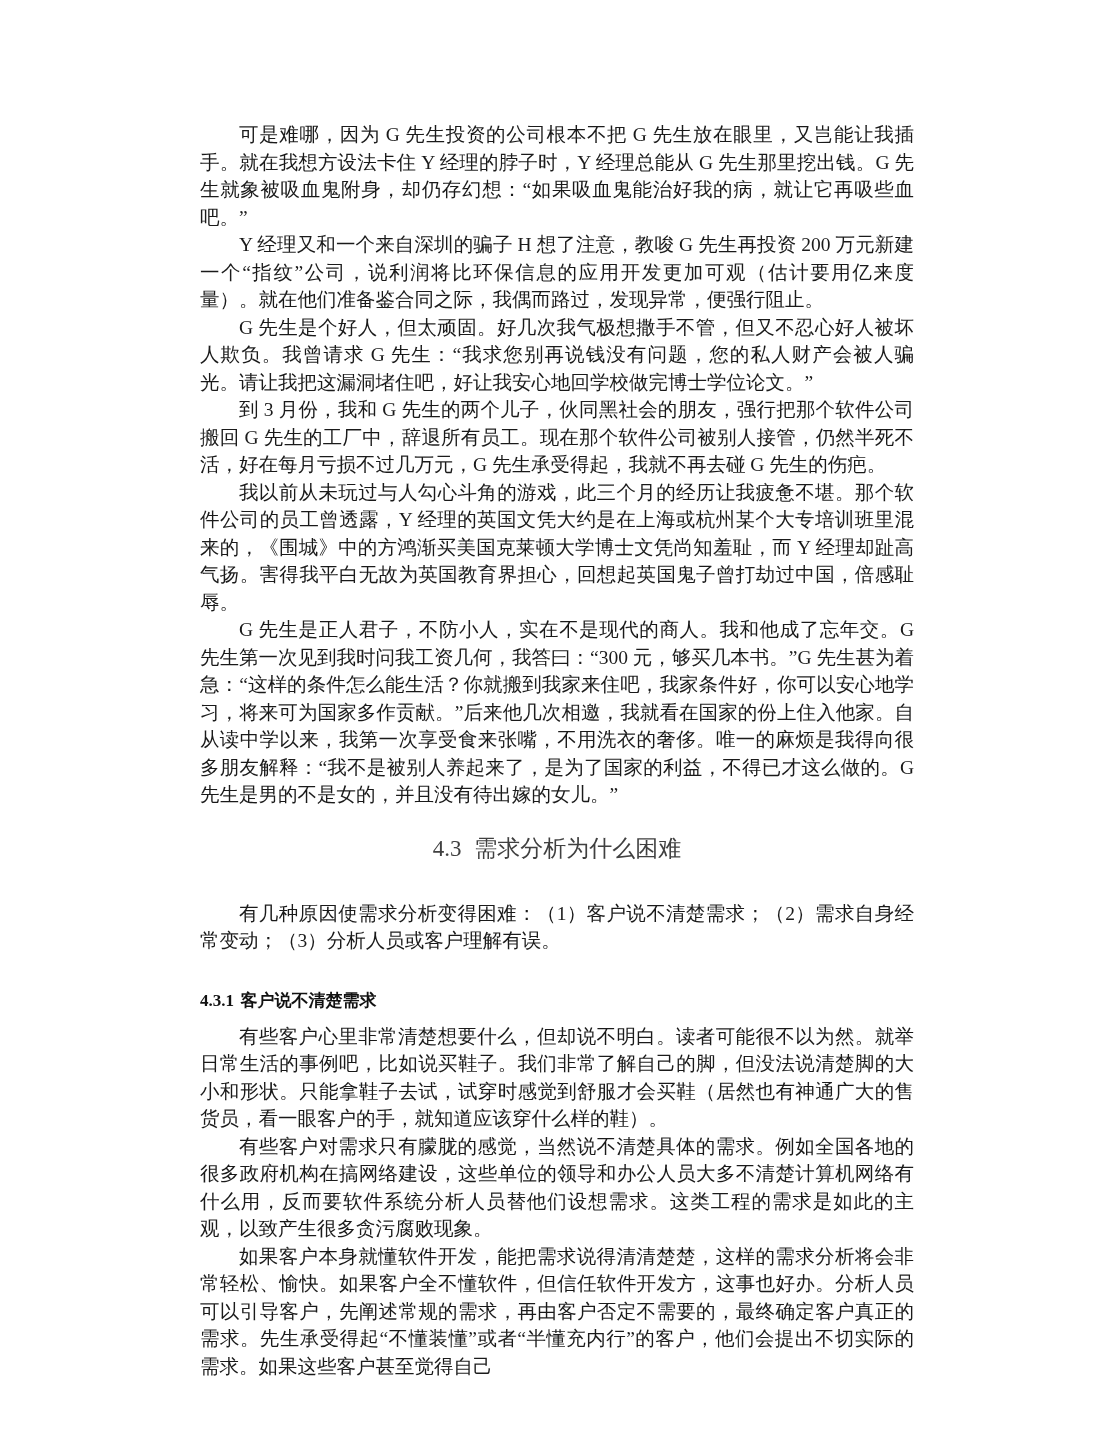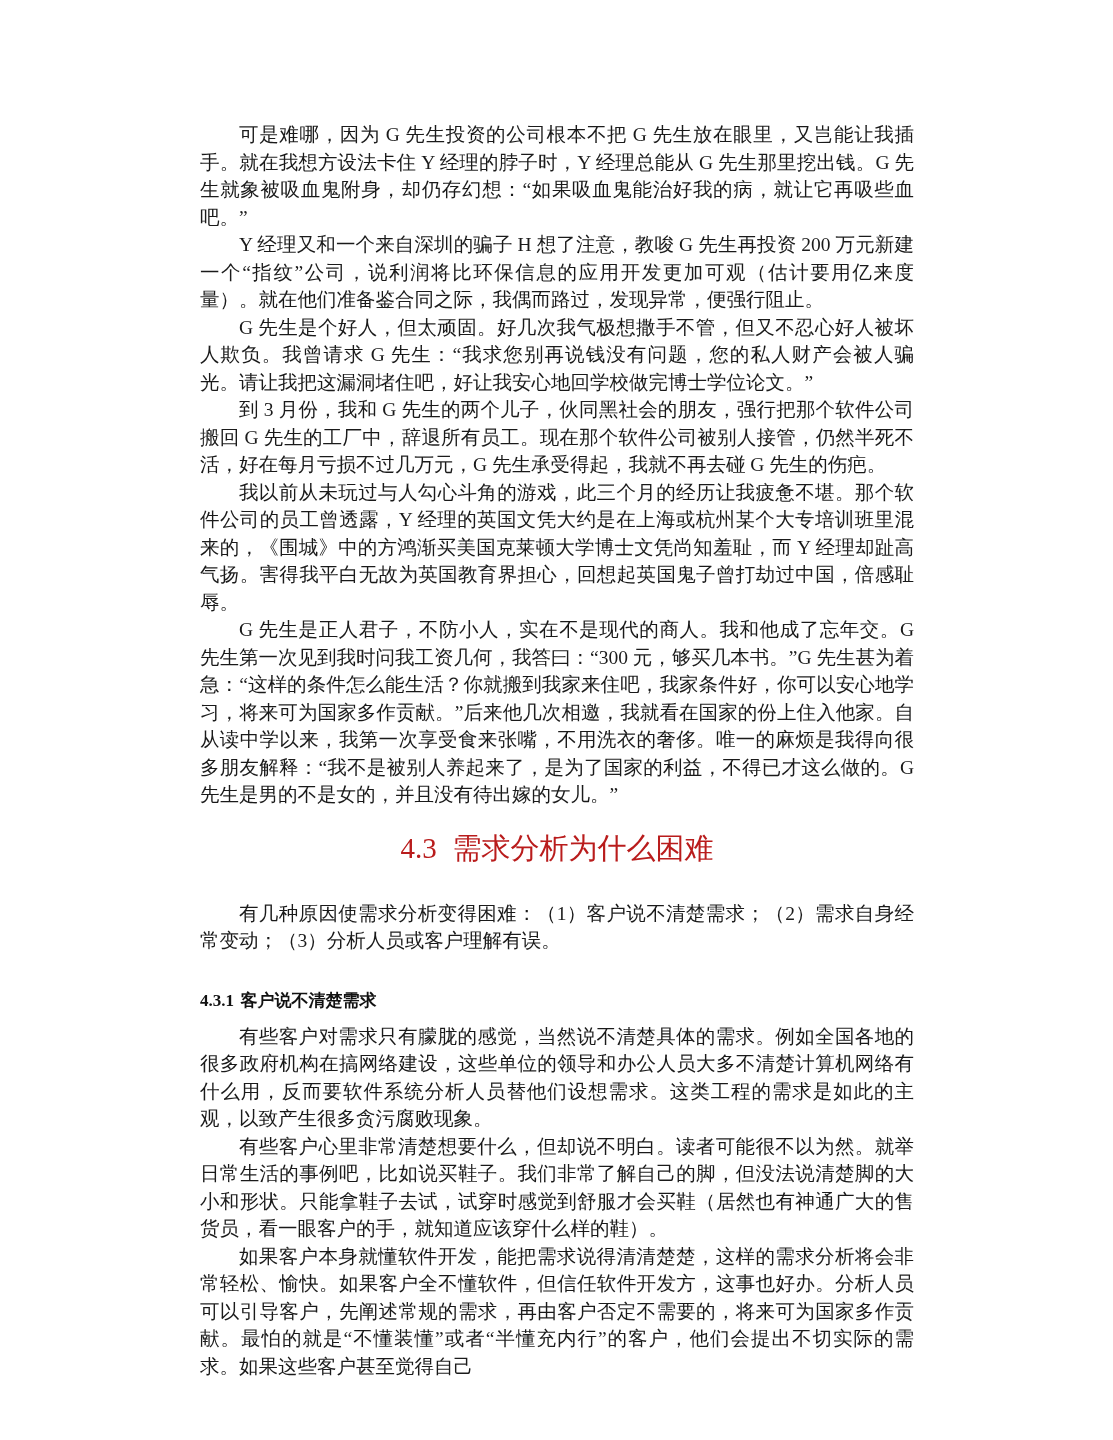--- a/index.html
+++ b/index.html
@@ -27,25 +27,25 @@
     line-height: 27.5px;
     text-align: justify;
     text-indent: 2em;
     word-break: break-all;
   }
   p.no-indent {
     text-indent: 0;
   }
   h2.section-heading {
     margin: 22px 0 34px 0;
-    font-size: 29px;
+    font-size: 23px;
     font-weight: 400;
     text-align: center;
     line-height: 35px;
-    color: #b91c1c;
+    color: #404040;
   }
   h2.section-heading .sec-num {
     margin-right: 0.55em;
   }
   h3.subsection-heading {
     margin: 32px 0 9px 0;
     font-size: 17px;
     font-weight: 700;
     line-height: 27px;
     color: #111111;
@@ -72,18 +72,18 @@
     <span class="sec-num">4.3</span><span>需求分析为什么困难</span>
   </h2>
 
   <p class="body-text">有几种原因使需求分析变得困难：（1）客户说不清楚需求；（2）需求自身经常变动；（3）分析人员或客户理解有误。</p>
 
   <h3 class="subsection-heading">
     <span class="sub-num">4.3.1</span><span>客户说不清楚需求</span>
   </h3>
 
   <div class="subsection-body">
+    <p class="body-text">有些客户心里非常清楚想要什么，但却说不明白。读者可能很不以为然。就举日常生活的事例吧，比如说买鞋子。我们非常了解自己的脚，但没法说清楚脚的大小和形状。只能拿鞋子去试，试穿时感觉到舒服才会买鞋（居然也有神通广大的售货员，看一眼客户的手，就知道应该穿什么样的鞋）。</p>
     <p class="body-text">有些客户对需求只有朦胧的感觉，当然说不清楚具体的需求。例如全国各地的很多政府机构在搞网络建设，这些单位的领导和办公人员大多不清楚计算机网络有什么用，反而要软件系统分析人员替他们设想需求。这类工程的需求是如此的主观，以致产生很多贪污腐败现象。</p>
-    <p class="body-text">有些客户心里非常清楚想要什么，但却说不明白。读者可能很不以为然。就举日常生活的事例吧，比如说买鞋子。我们非常了解自己的脚，但没法说清楚脚的大小和形状。只能拿鞋子去试，试穿时感觉到舒服才会买鞋（居然也有神通广大的售货员，看一眼客户的手，就知道应该穿什么样的鞋）。</p>
-    <p class="body-text">如果客户本身就懂软件开发，能把需求说得清清楚楚，这样的需求分析将会非常轻松、愉快。如果客户全不懂软件，但信任软件开发方，这事也好办。分析人员可以引导客户，先阐述常规的需求，再由客户否定不需要的，将来可为国家多作贡献。最怕的就是“不懂装懂”或者“半懂充内行”的客户，他们会提出不切实际的需求。如果这些客户甚至觉得自己</p>
+    <p class="body-text">如果客户本身就懂软件开发，能把需求说得清清楚楚，这样的需求分析将会非常轻松、愉快。如果客户全不懂软件，但信任软件开发方，这事也好办。分析人员可以引导客户，先阐述常规的需求，再由客户否定不需要的，最终确定客户真正的需求。先生承受得起“不懂装懂”或者“半懂充内行”的客户，他们会提出不切实际的需求。如果这些客户甚至觉得自己</p>
   </div>
 
 </div>
 
 </body></html>

